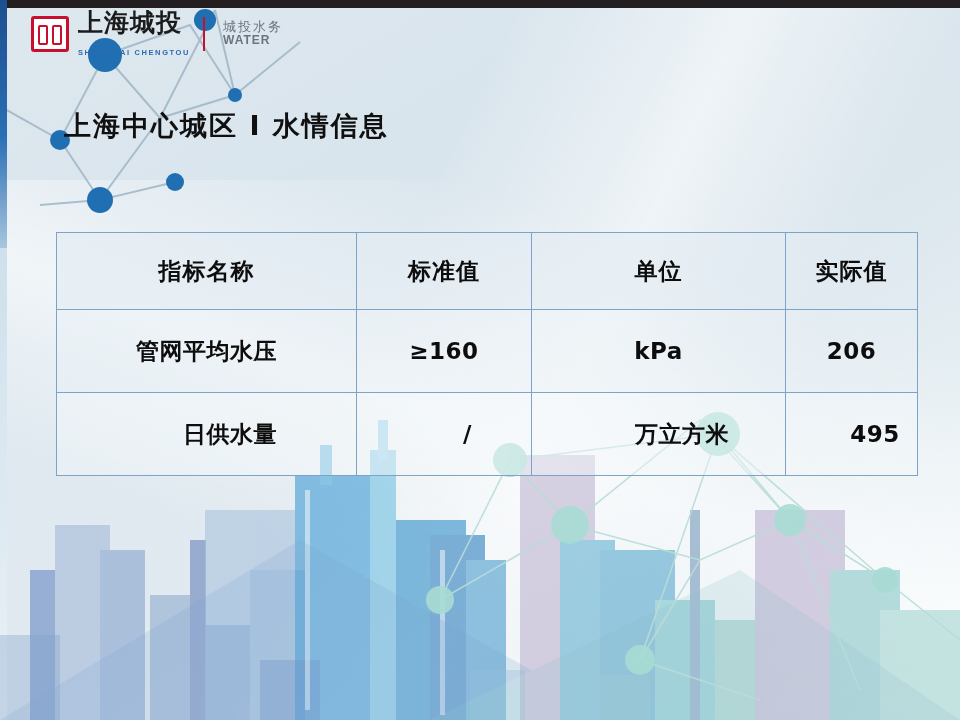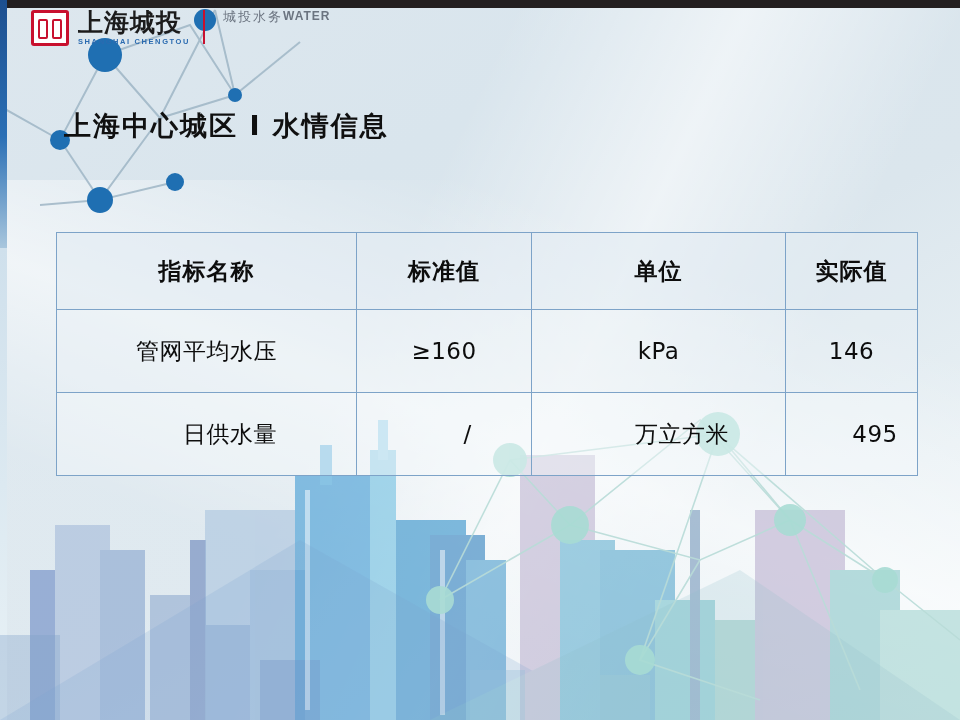--- a/index.html
+++ b/index.html
@@ -40,21 +40,21 @@
     background: linear-gradient(180deg, #1d4f8f 0%, #2a6fb5 55%, #a8c6dd 100%);
   }
   .left-band-low {
     position: absolute; left: 0; top: 248px; width: 7px; height: 472px;
     background: linear-gradient(180deg, #cfe0ec 0%, #e9f2f6 100%);
   }
 
   
   .logo {
     position: absolute; left: 14px; top: 10px;
-    display: flex; gap: 9px;
+    display: flex; align-items: center; gap: 9px;
     z-index: 40;
     padding-left: 17px;
   }
   .logo-mark {
     width: 38px; height: 36px;
     border: 3px solid #c8102e;
     border-radius: 3px;
     position: relative;
     background: #ffffff;
     box-sizing: border-box;
@@ -71,26 +71,26 @@
   .logo-mark::before { left: 4px; }
   .logo-mark::after { right: 4px; }
   .logo-text { display: flex; flex-direction: column; justify-content: center; }
   .logo-cn {
     font-size: 25px; font-weight: bold; color: #1b1b1b;
     letter-spacing: 1px; line-height: 1.05;
     font-family: "DejaVu Sans", "Liberation Sans", sans-serif;
   }
   .logo-en {
     font-size: 7.5px; font-weight: bold; color: #2b6bb0;
-    letter-spacing: 1.6px; margin-top: 1px;
+    letter-spacing: 1.6px; margin-top: 12px;
   }
   .logo-div {
     width: 2px; height: 34px; background: #c8102e; margin: 0 9px 0 4px;
   }
-  .logo-sub { display: flex; flex-direction: row; justify-content: center; }
+  .logo-sub { display: flex; flex-direction: column; justify-content: center; }
   .logo-sub-cn {
     font-size: 13px; color: #6b7480; letter-spacing: 2px; line-height: 1.1;
     font-family: "DejaVu Sans", "Liberation Sans", sans-serif;
   }
   .logo-sub-en {
     font-size: 12px; color: #6b7480; font-weight: bold; letter-spacing: 1px; line-height: 1.15;
   }
 
   
   .slide-title {
@@ -131,21 +131,21 @@
   .data-table thead th {
     height: 74px;
     font-size: 23px;
     font-weight: bold;
     letter-spacing: 1px;
     background: rgba(226,235,243,0.55);
   }
   .data-table tbody td {
     height: 80px;
     font-size: 23px;
-    font-weight: normal;
+    font-weight: bold;
     letter-spacing: 0.5px;
   }
   .data-table tbody tr:nth-child(2) td { background: rgba(244,249,251,0.45); padding-left: 48px; }
   .col-a { width: 297px; }
   .col-b { width: 172px; }
   .col-c { width: 251px; }
   .col-d { width: 129px; }
 
   
   .city { position: absolute; left: 0; bottom: 0; width: 960px; height: 300px; pointer-events: none; }
@@ -279,21 +279,21 @@
         <th class="col-b">标准值</th>
         <th class="col-c">单位</th>
         <th class="col-d">实际值</th>
       </tr>
     </thead>
     <tbody>
       <tr>
         <td>管网平均水压</td>
         <td>≥160</td>
         <td>kPa</td>
-        <td>146</td>
+        <td>206</td>
       </tr>
       <tr>
         <td>日供水量</td>
         <td>/</td>
         <td>万立方米</td>
         <td>495</td>
       </tr>
     </tbody>
   </table>
 

